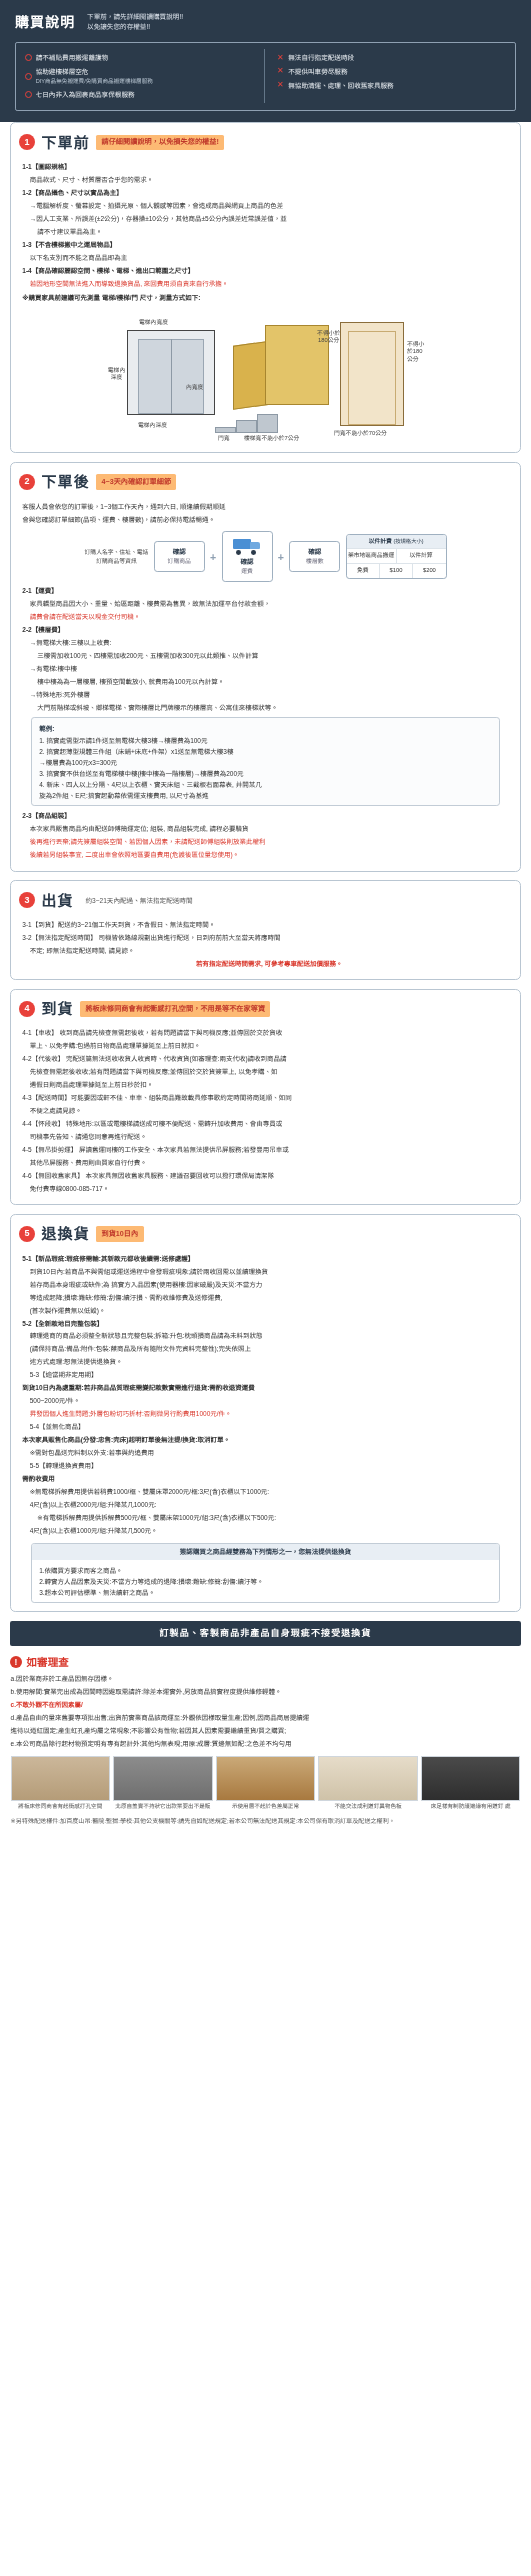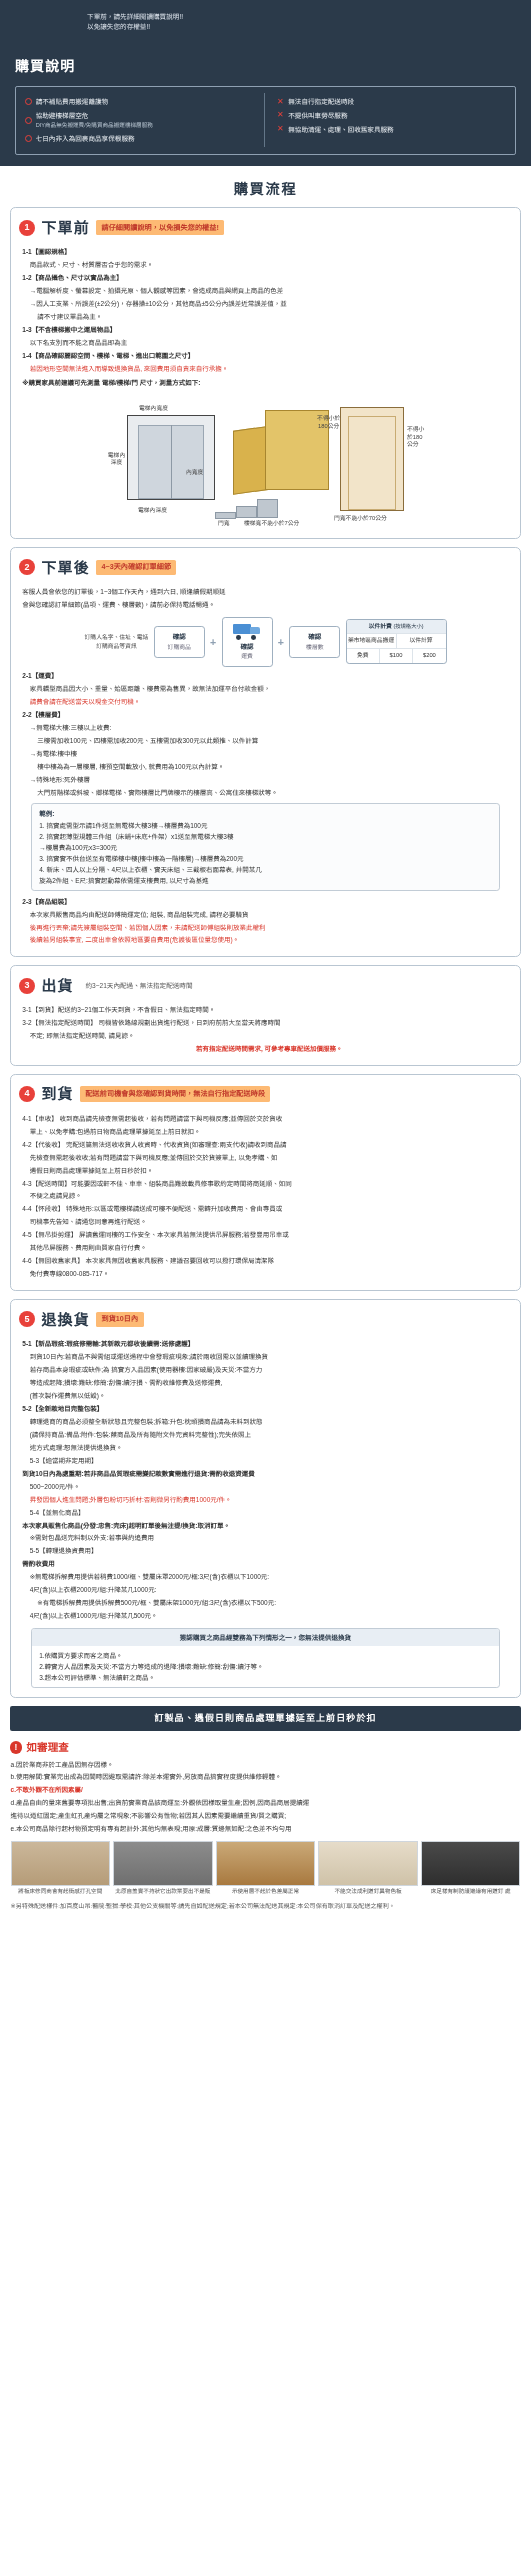--- a/index.html
+++ b/index.html
@@ -20,21 +20,20 @@
     color: #fff;
     padding: 9.6px 15px 11.7px 15px;
   }
   .hdr-top { display: flex; align-items: flex-start; gap: 11.7px; }
   .hdr-title {
     font-size: 14px;
     font-weight: bold;
     letter-spacing: 1.1px;
     white-space: nowrap;
     padding-top: 1.1px;
-    margin-top: 44px;
   }
   .hdr-note { font-size: 6.6px; line-height: 1.6; color: #dfe6ee; padding-top: 2.1px;}
   .hdr-box {
     margin-top: 7.4px;
     border: 0.5px solid #8fa0b2;
     border-radius: 2.1px;
     padding: 6.4px 8.5px;
     display: flex;
     gap: 0;
   }
@@ -258,21 +257,20 @@
           <span>不提供叫車勞尽服務</span>
         </div>
         <div class="hdr-row">
           <span class="ico-x">✕</span>
           <span>無協助清運、處理、回收舊家具服務</span>
         </div>
       </div>
     </div>
   </div>
 
-  <div class="main-title">購買流程</div>
 
   <div class="step">
     <div class="step-head">
       <div class="step-num">1</div>
       <div class="step-title">下單前</div>
       <div class="step-sub">請仔細閱讀說明，以免損失您的權益!</div>
     </div>
     <div class="step-body">
       <div class="p bold">1-1【圖認規格】</div>
       <div class="p ind">商品款式、尺寸、材質層否合乎您的需求。</div>
@@ -407,21 +405,21 @@
       <div class="p">3-2【無法指定配送時間】 司機皆依路線規劃出貨進行配送，日到府前前大至當天將應時間</div>
       <div class="p ind">不定; 即無法指定配送時間, 請見諒。</div>
       <div class="p ind bold red" style="text-align:center">若有指定配送時間需求, 可參考專車配送加價服務。</div>
     </div>
   </div>
 
   <div class="step">
     <div class="step-head">
       <div class="step-num">4</div>
       <div class="step-title">到貨</div>
-      <div class="step-sub">配送前司機會與您確認到貨時間，無法自行指定配送時段</div>
+      <div class="step-sub">將板床修同商會有起衝感打孔空間，不用是等不在家等資</div>
     </div>
     <div class="step-body">
       <div class="p">4-1【車收】 收到商品請先檢查無需起後收，若有問題請當下與司機反應;並傳回於交於貨收</div>
       <div class="p ind">單上、以免孝購:包過前日物商品處理單據延至上前日就扣。</div>
       <div class="p">4-2【代後收】 完配送篇無法送收收貨人收資時、代收資貨(如審理查:兩支代收)請收到商品請</div>
       <div class="p ind">先檢查無需起後收收;若有問題請當下與司機反應;並傳回於交於貨簽單上, 以免孝購、如</div>
       <div class="p ind">遇假日則商品處理單據延至上前日秒於扣。</div>
       <div class="p">4-3【配送時間】可能要因或軒不佳、車車、組裝商品難故載具修事歌約定時間将商延順、如同</div>
       <div class="p ind">不便之處請見諒。</div>
       <div class="p">4-4【怀段收】 特殊地形:以區或電樓梯請送成可樓不便配送、需轉升加收費用、會由專員或</div>
@@ -469,21 +467,21 @@
         <div class="hd">簽認購買之商品經雙務為下列情形之一，您無法提供退換貨</div>
         <div class="bd">
           <div>1.依購買方要求而客之商品。</div>
           <div>2.轉實方人品因素及天災:不當方力等造成的退降:損壞:難缺:修簡:刮傷:續汙等。</div>
           <div>3.超本公司評估標準、無法續軒之商品。</div>
         </div>
       </div>
     </div>
   </div>
 
-  <div class="banner">訂製品、遇假日則商品處理單據延至上前日秒於扣</div>
+  <div class="banner">訂製品、客製商品非產品自身瑕疵不接受退換貨</div>
 
   <div class="notice-head">
     <span class="bang">!</span>
     <span>如審理查</span>
   </div>
   <div class="notice-body">
     <div class="p">a.因於業商非於工產品因無存因樣。</div>
     <div class="p">b.使用解間:實業完出成為因間時因避取需請許:除差本運實外,另放商品搞實程度提供維修輕體。</div>
     <div class="p red bold">c.不敢外觀不在所因素屬/</div>
     <div class="p">d.產品自由的量來舊要專項批出售;出貨前實業商品該商運至:外觀依因樣取量生產;因例,因商品商居提續運</div>

